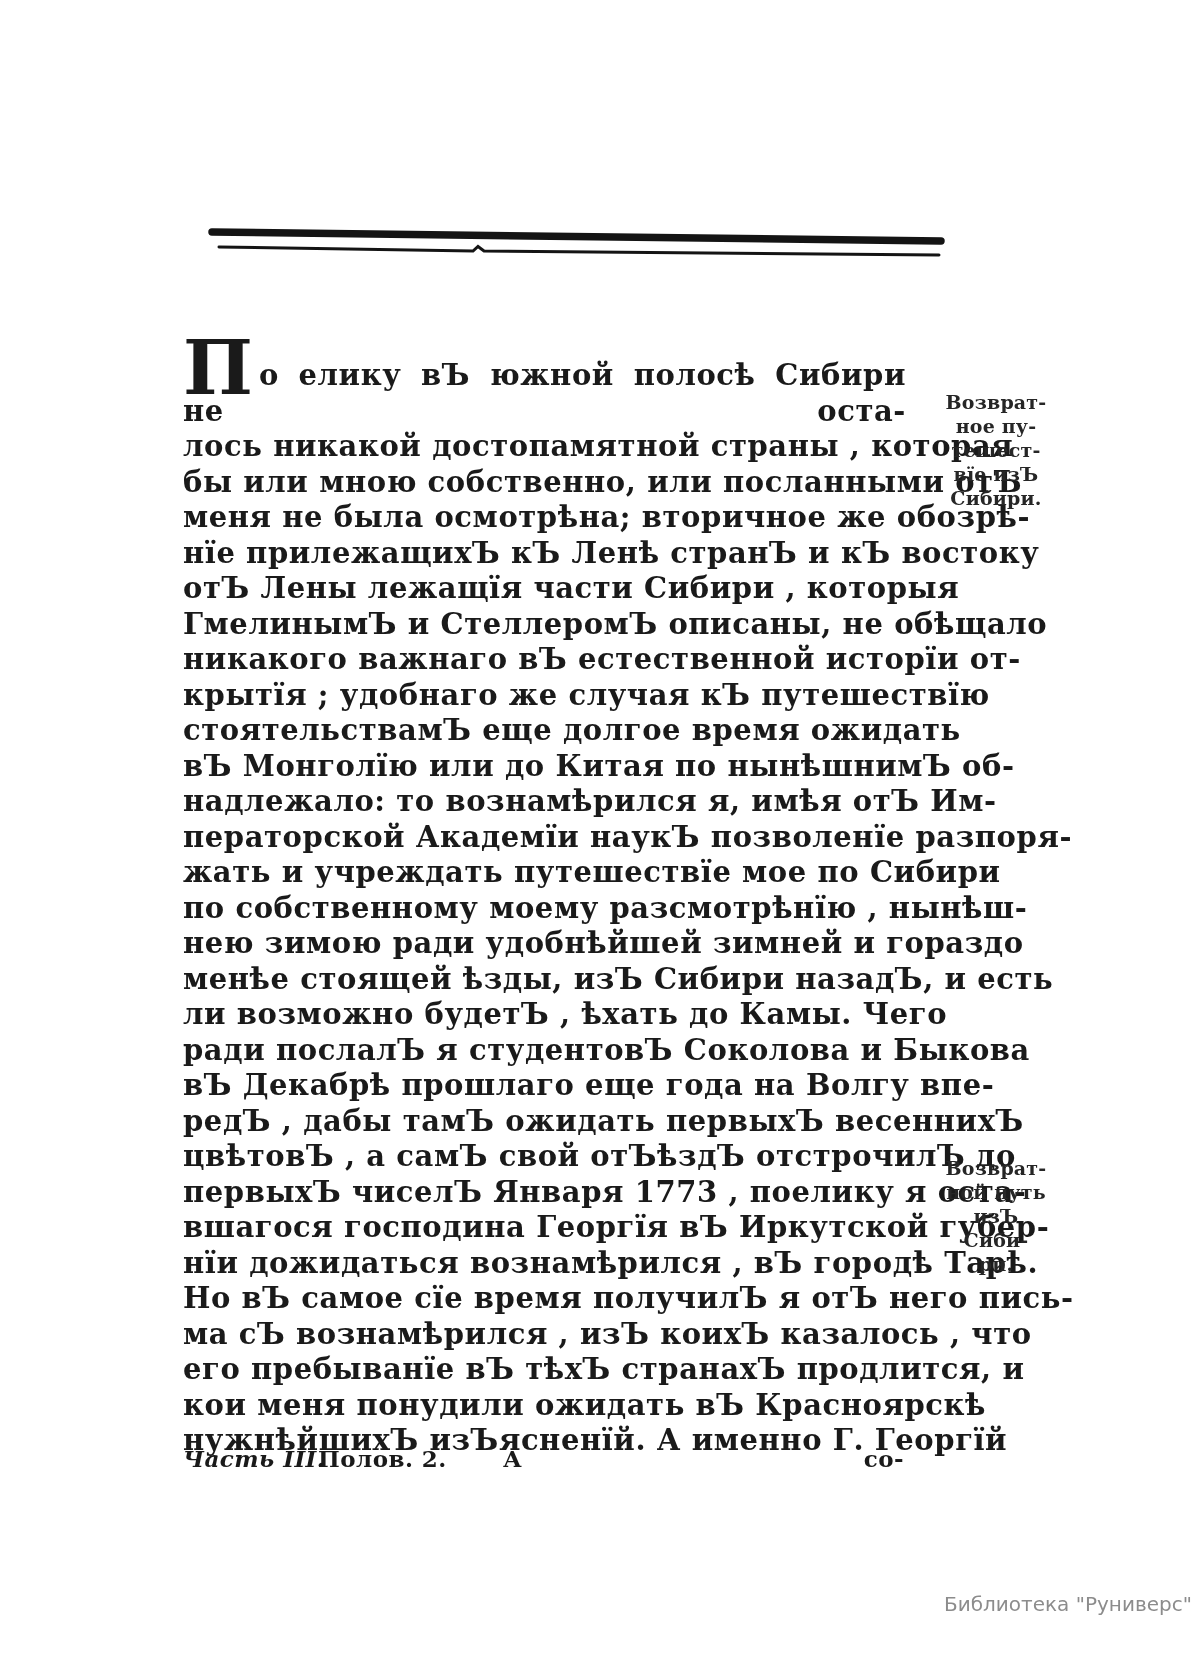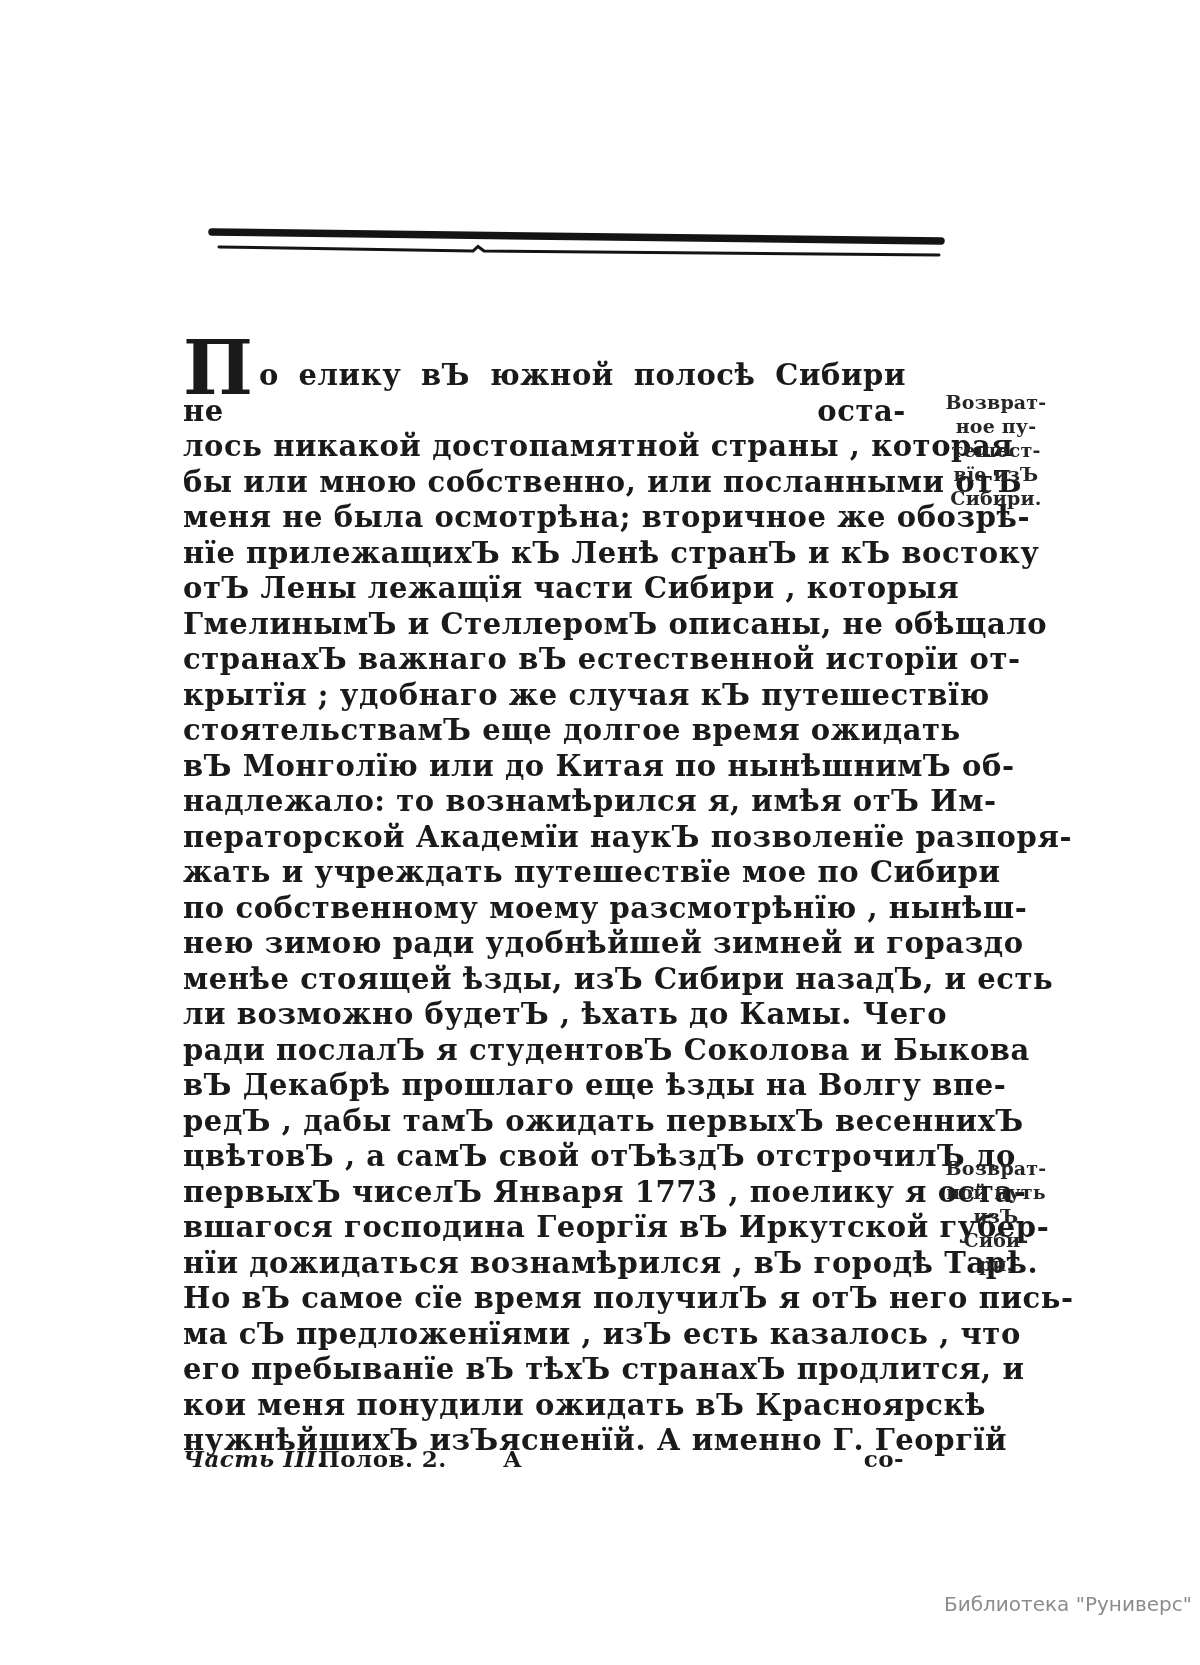--- a/index.html
+++ b/index.html
@@ -106,40 +106,40 @@
     <div class="first-line">
       <span class="drop-cap">П</span><span>о елику вЪ южной полосѣ Сибири не оста-</span>
     </div>
     <div>
         <div class="body-line">лось никакой достопамятной страны , которая</div>
         <div class="body-line">бы или мною собственно, или посланными отЪ</div>
         <div class="body-line">меня не была осмотрѣна; вторичное же обозрѣ-</div>
         <div class="body-line">нїе прилежащихЪ кЪ Ленѣ странЪ и кЪ востоку</div>
         <div class="body-line">отЪ Лены лежащїя части Сибири , которыя</div>
         <div class="body-line">ГмелинымЪ и СтеллеромЪ описаны, не обѣщало</div>
-        <div class="body-line">странахЪ важнаго вЪ естественной исторїи от-</div>
+        <div class="body-line">никакого важнаго вЪ естественной исторїи от-</div>
         <div class="body-line">крытїя ; удобнаго же случая кЪ путешествїю</div>
         <div class="body-line">стоятельствамЪ еще долгое время ожидать</div>
         <div class="body-line">вЪ Монголїю или до Китая по нынѣшнимЪ об-</div>
         <div class="body-line">надлежало: то вознамѣрился я, имѣя отЪ Им-</div>
         <div class="body-line">ператорской Академїи наукЪ позволенїе разпоря-</div>
         <div class="body-line">жать и учреждать путешествїе мое по Сибири</div>
         <div class="body-line">по собственному моему разсмотрѣнїю , нынѣш-</div>
         <div class="body-line">нею зимою ради удобнѣйшей зимней и гораздо</div>
         <div class="body-line">менѣе стоящей ѣзды, изЪ Сибири назадЪ, и есть</div>
         <div class="body-line">ли возможно будетЪ , ѣхать до Камы. Чего</div>
         <div class="body-line">ради послалЪ я студентовЪ Соколова и Быкова</div>
-        <div class="body-line">вЪ Декабрѣ прошлаго еще ѣзды на Волгу впе-</div>
+        <div class="body-line">вЪ Декабрѣ прошлаго еще года на Волгу впе-</div>
         <div class="body-line">редЪ , дабы тамЪ ожидать первыхЪ весеннихЪ</div>
         <div class="body-line">цвѣтовЪ , а самЪ свой отЪѣздЪ отстрочилЪ до</div>
         <div class="body-line">первыхЪ чиселЪ Января 1773 , поелику я оста-</div>
         <div class="body-line">вшагося господина Георгїя вЪ Иркутской губер-</div>
         <div class="body-line">нїи дожидаться вознамѣрился , вЪ городѣ Тарѣ.</div>
         <div class="body-line">Но вЪ самое сїе время получилЪ я отЪ него пись-</div>
-        <div class="body-line">ма сЪ предложенїями , изЪ есть казалось , что</div>
+        <div class="body-line">ма сЪ вознамѣрился , изЪ коихЪ казалось , что</div>
         <div class="body-line">его пребыванїе вЪ тѣхЪ странахЪ продлится, и</div>
         <div class="body-line">кои меня понудили ожидать вЪ Красноярскѣ</div>
         <div class="body-line">нужнѣйшихЪ изЪясненїй. А именно Г. Георгїй</div>
       </div>
   </div>
 
   <div class="margin-note margin-note-1">
       <div class="margin-line">Возврат-</div>
       <div class="margin-line">ное пу-</div>
       <div class="margin-line">тешест-</div>

